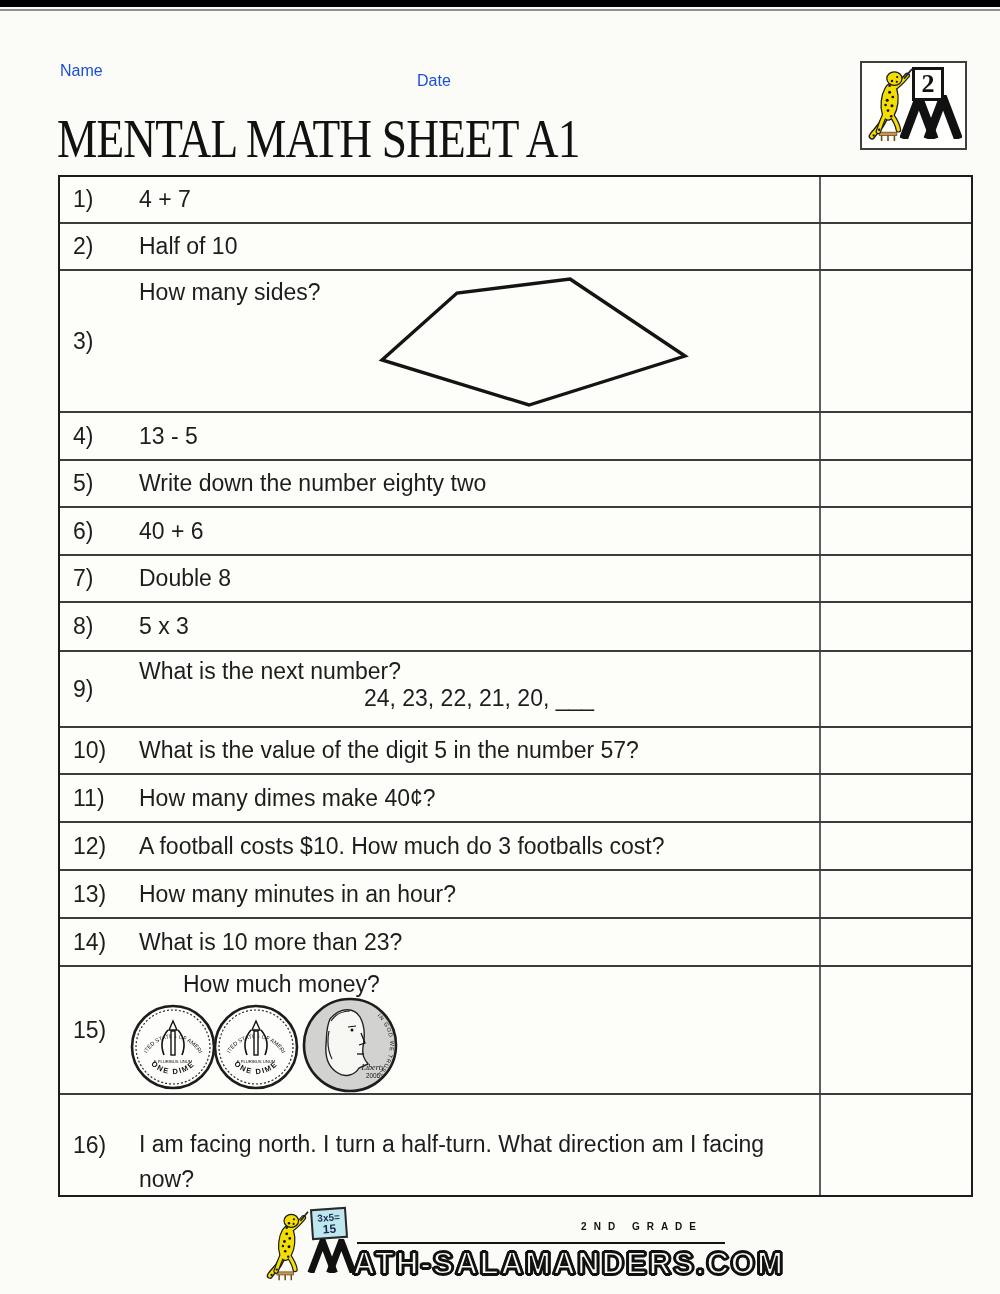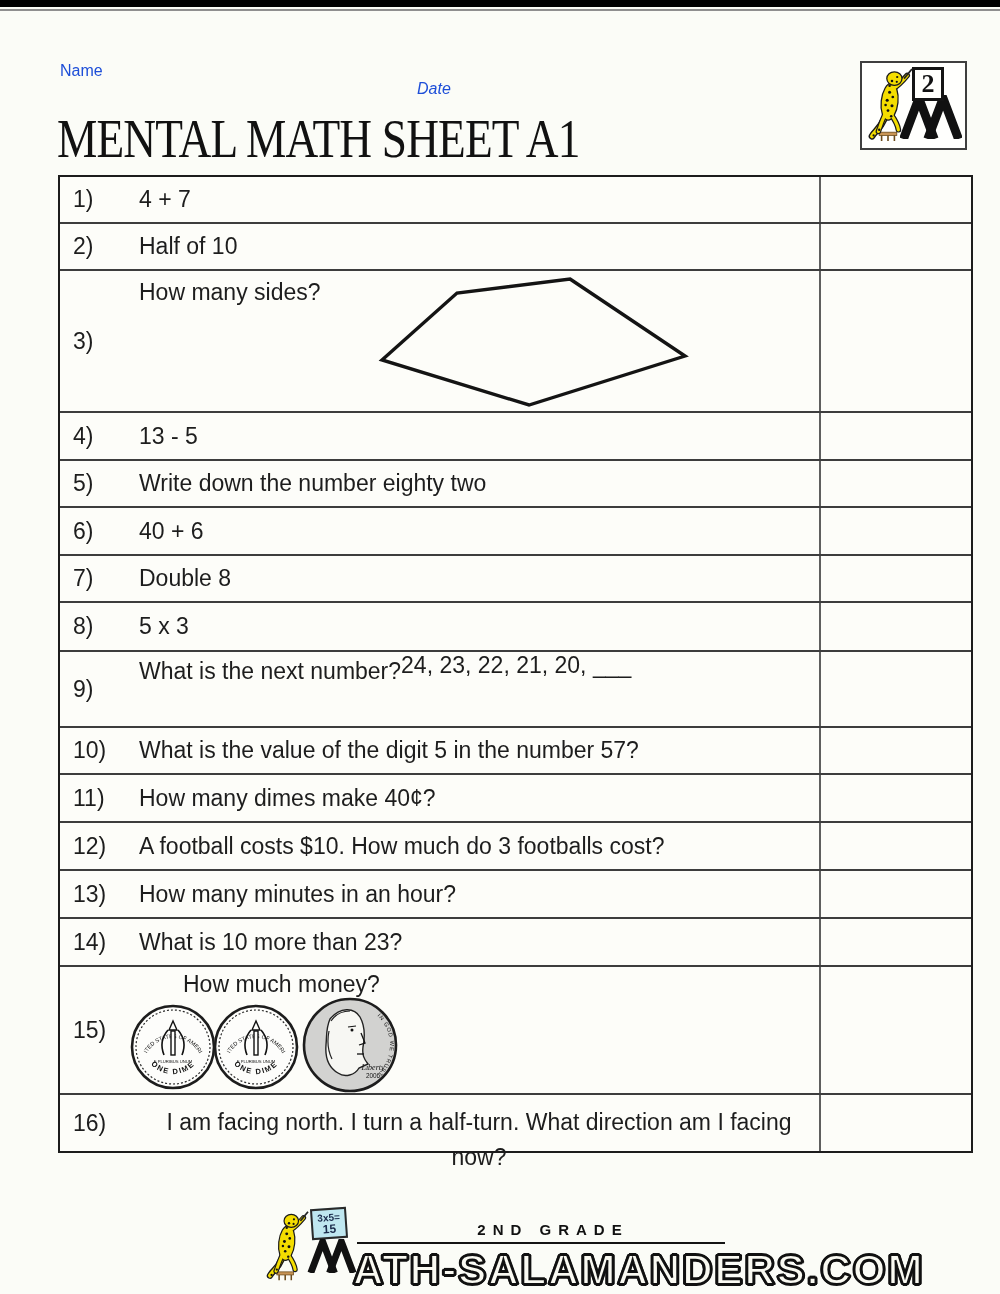--- a/index.html
+++ b/index.html
@@ -22,54 +22,54 @@
   .badge2{left:50px;top:4px;width:32px;height:34px;border:3px solid #141414;background:#fffffc;
           box-sizing:border-box;display:flex;align-items:center;justify-content:center;
           font-family:"Liberation Serif",serif;font-weight:bold;font-size:26px;color:#111;}
 
   
   .sheet-table{left:58px;top:175px;width:915px;border:2px solid #1c1c1c;box-sizing:border-box;
                background:#fdfdf9;}
   .row{display:flex;box-sizing:border-box;border-bottom:2px solid #3d3d3d;position:relative;}
   .row:last-child{border-bottom:none;}
   .r1,.r2,.r5,.r7,.r10{height:47px;} .r4,.r6,.r11,.r12,.r13,.r14{height:48px;}
-  .r3{height:142px;} .r8{height:49px;} .r9{height:76px;} .r15{height:128px;} .r16{height:56px;text-align:center;}
+  .r3{height:142px;} .r8{height:49px;} .r9{height:76px;} .r15{height:128px;} .r16{height:100px;}
   .cnum{width:79px;box-sizing:border-box;padding-left:13px;display:flex;align-items:center;
         font-size:23px;flex:none;}
   .cq{flex:1;position:relative;display:flex;align-items:center;font-size:23px;}
   .cans{width:152px;flex:none;box-sizing:border-box;border-left:2px solid #5f5f5f;}
   .qtop{position:absolute;left:0;top:8px;white-space:nowrap;}
-  .r9 .cq{flex-direction:row;align-items:flex-start;justify-content:flex-start;}
+  .r9 .cq{flex-direction:column;align-items:center;justify-content:flex-start;}
   .line1{margin-top:6px;align-self:flex-start;}
   .line2{text-align:center;}
   .r15 .qtop{top:4px;margin-left:44px;}
   .r16 .cq{align-items:center;margin-top:33px;}
   .wrap2{max-width:686px;line-height:35px;}
   .fig{position:absolute;}
 
   
-  .grade-line{left:403px;top:1221px;width:300px;text-align:center;font-size:15px;font-weight:bold;
+  .grade-line{left:403px;top:1221px;width:300px;text-align:right;font-size:10px;font-weight:bold;
               letter-spacing:7px;color:#111;white-space:nowrap;}
   .footer-rule{left:357px;top:1242px;width:368px;height:2px;background:#141414;}
-  .site-text{left:353px;top:1246px;font-size:42px;font-weight:bold;letter-spacing:2px;
+  .site-text{left:353px;top:1246px;font-size:31px;font-weight:bold;letter-spacing:2px;
              color:#fafaf2;-webkit-text-stroke:2px #111;white-space:nowrap;
              text-shadow:2px 0 #111,-2px 0 #111,0 2px #111,0 -2px #111,
                          1.4px 1.4px #111,-1.4px -1.4px #111,1.4px -1.4px #111,-1.4px 1.4px #111;}
   .board{left:311px;top:1208px;width:36px;height:31px;background:#bfe7f0;border:2px solid #2a2a2a;
          box-sizing:border-box;transform:rotate(-4deg);display:flex;flex-direction:column;
          align-items:center;justify-content:center;color:#1a2a4a;font-weight:bold;line-height:1;}
   .board .b1{font-size:10px;} .board .b2{font-size:12px;}
 </style>
 </head>
 <body>
 
 <div class="abs top-rule"></div>
 
 <div class="abs meta-label" style="left:60px;top:62px;">Name</div>
-<div class="abs meta-label" style="left:417px;top:80px;font-style:italic;">Date</div>
+<div class="abs meta-label" style="left:417px;top:72px;">Date</div>
 <div class="abs page-title">MENTAL MATH SHEET A1</div>
 
 <div class="abs logo-box">
   <svg class="abs" style="left:38px;top:32px;" width="62" height="44" viewBox="0 0 56 40">
     <path d="M3,40 L17,3 L31,40" fill="none" stroke="#111" stroke-width="8"></path>
     <path d="M25,40 L39,3 L53,40" fill="none" stroke="#111" stroke-width="8"></path>
   </svg>
   <div class="abs badge2">2</div>
   <svg class="abs" style="left:6px;top:3px;" width="48" height="78" viewBox="0 0 60 92">
     <rect x="14" y="80" width="22" height="4" fill="#c89455" stroke="#6b4a1a" stroke-width="1"></rect>

